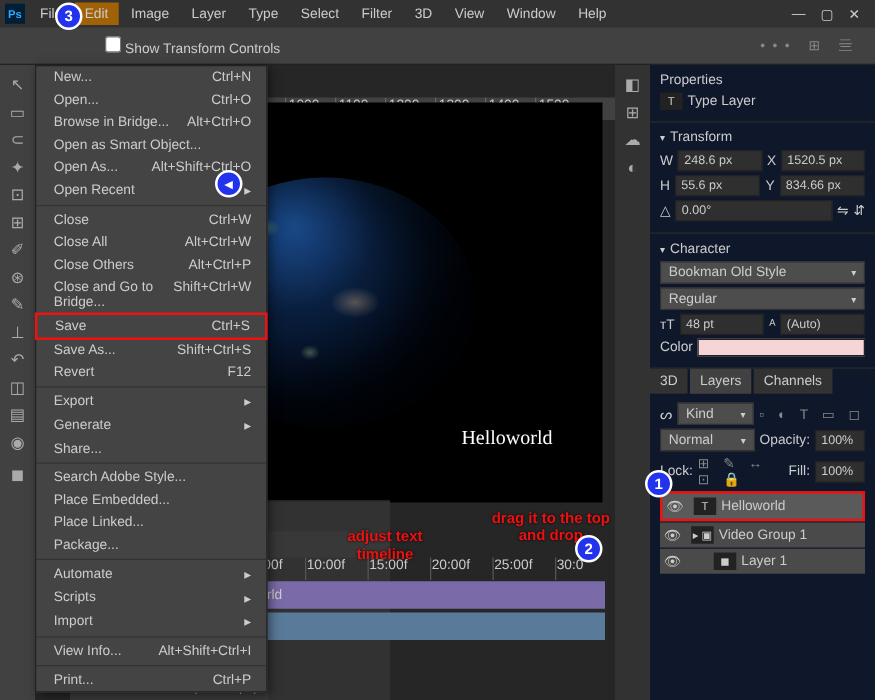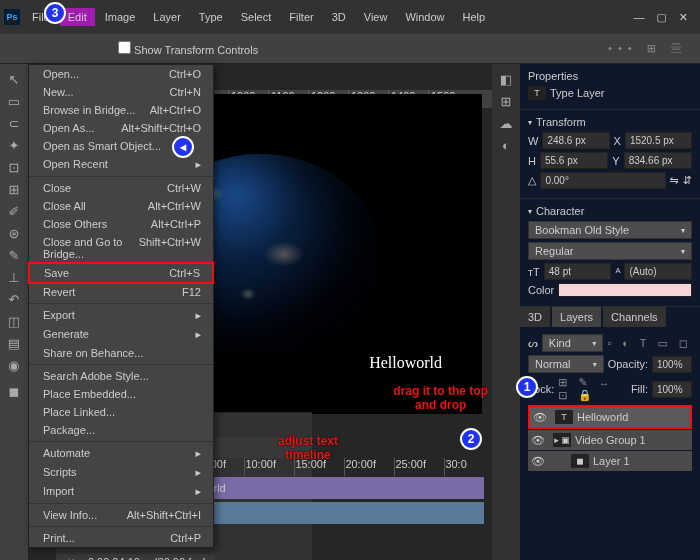--- a/index.html
+++ b/index.html
@@ -1,23 +1,23 @@
 <!DOCTYPE html>
 <html><head>
 <meta charset="utf-8">
 <style>
 *{margin:0;padding:0;box-sizing:border-box;font-family:Tahoma,Arial,sans-serif;font-size:11px;color:#ccc;user-select:none}
 body{background:#323232;width:700px;height:560px;overflow:hidden;position:relative}
-.topbar{height:34px;background:#323232;display:flex;align-items:center;padding:0 4px}
+.topbar{height:22px;background:#323232;display:flex;align-items:center;padding:0 4px}
 .ps-logo{width:16px;height:16px;background:#001e36;display:flex;align-items:center;justify-content:center;color:#31a8ff;font-weight:bold;font-size:9px;margin-right:4px}
 .menu{display:flex;gap:2px}
 .menu-item{padding:3px 8px;cursor:pointer}
-.menu-item.active{background:#a21caf}
+.menu-item.active{background:#a16207}
 .win-controls{margin-left:auto;display:flex;gap:12px;padding-right:8px;font-size:12px}
-.optbar{height:30px;background:#414141;border-bottom:1px solid #222;display:flex;align-items:center;padding-left:118px;gap:8px;font-size:10px}
+.optbar{height:30px;background:#414141;border-bottom:1px solid #222;display:flex;align-items:center;padding-left:84px;gap:8px;font-size:10px}
 .main-area{position:relative;height:calc(100% - 52px);display:flex}
 .tools{width:28px;background:#414141;display:flex;flex-direction:column;padding-top:4px}
 .tool{height:22px;display:flex;align-items:center;justify-content:center;color:#aaa;font-size:13px}
 .center{flex:1;position:relative;background:#262626}
 .tab{position:absolute;top:0;left:0;height:26px;background:#323232;padding:5px 12px;font-size:10px;color:#ccc;z-index:1}
 .canvas{position:absolute;top:30px;left:10px;right:10px;height:320px;background:#000;overflow:hidden}
 .globe{position:absolute;top:60px;left:50%;transform:translateX(-50%);width:240px;height:200px;border-radius:50%;background:radial-gradient(circle at 40% 20%,#1a4a8a 0%,#0a2040 30%,#020815 65%,#000 100%);box-shadow:inset -40px -20px 60px rgba(0,0,0,.8)}
 .globe::before{content:'';position:absolute;width:100%;height:100%;border-radius:50%;background:radial-gradient(ellipse 30px 20px at 30% 20%,#8b7 0%,transparent 40%),radial-gradient(ellipse 40px 25px at 60% 50%,#ca8 0%,transparent 50%),radial-gradient(ellipse 20px 15px at 45% 70%,#9b8 0%,transparent 40%);opacity:.4}
 .hello{position:absolute;top:260px;right:40px;font-family:"Bookman Old Style",serif;font-size:16px;color:#fff}
 .ruler{position:absolute;top:26px;left:0;right:0;height:18px;background:#414141;display:flex;font-size:8px;color:#888;overflow:hidden}
@@ -126,38 +126,38 @@
         <span>1400</span>
         <span>1500</span>
       </div>
     <div class="canvas">
       <div class="globe"></div>
       <div class="hello">Helloworld</div>
     </div>
 
     <div class="dropdown" id="fileMenu">
         <div class="dd-item">
+          <span>New...</span>
+          <span>Ctrl+N</span>
+        </div>
+        <div class="dd-item">
           <span>Open...</span>
           <span>Ctrl+O</span>
         </div>
         <div class="dd-item">
-          <span>New...</span>
-          <span>Ctrl+N</span>
-        </div>
-        <div class="dd-item">
           <span>Browse in Bridge...</span>
           <span>Alt+Ctrl+O</span>
         </div>
         <div class="dd-item">
+          <span>Open as Smart Object...</span>
+          <span></span>
+        </div>
+        <div class="dd-item">
           <span>Open As...</span>
           <span>Alt+Shift+Ctrl+O</span>
-        </div>
-        <div class="dd-item">
-          <span>Open as Smart Object...</span>
-          <span></span>
         </div>
         <div class="dd-item">
           <span>Open Recent</span>
           <span>▸</span>
         </div>
         <div class="dd-sep"></div>
         <div class="dd-item">
           <span>Close</span>
           <span>Ctrl+W</span>
         </div>
@@ -171,34 +171,38 @@
         </div>
         <div class="dd-item">
           <span>Close and Go to Bridge...</span>
           <span>Shift+Ctrl+W</span>
         </div>
         <div class="dd-item red">
           <span>Save</span>
           <span>Ctrl+S</span>
         </div>
         <div class="dd-item">
+          <span>Save As...</span>
+          <span>Shift+Ctrl+S</span>
+        </div>
+        <div class="dd-item">
           <span>Revert</span>
           <span>F12</span>
         </div>
         <div class="dd-sep"></div>
         <div class="dd-item">
           <span>Export</span>
           <span>▸</span>
         </div>
         <div class="dd-item">
           <span>Generate</span>
           <span>▸</span>
         </div>
         <div class="dd-item">
-          <span>Share on Behance...</span>
+          <span>Share...</span>
           <span></span>
         </div>
         <div class="dd-sep"></div>
         <div class="dd-item">
           <span>Search Adobe Style...</span>
           <span></span>
         </div>
         <div class="dd-item">
           <span>Place Embedded...</span>
           <span></span>
@@ -229,21 +233,21 @@
           <span>View Info...</span>
           <span>Alt+Shift+Ctrl+I</span>
         </div>
         <div class="dd-sep"></div>
         <div class="dd-item">
           <span>Print...</span>
           <span>Ctrl+P</span>
         </div>
       </div>
 
-    <div class="annot" style="top:320px;right:4px;white-space:pre">drag it to the top
+    <div class="annot" style="top:355px;right:4px;white-space:pre">drag it to the top
 and drop</div>
     <div class="annot" style="top:370px;left:250px;white-space:pre">adjust text
 timeline</div>
 
     <div class="timeline">
       <div class="tl-tabs">
           <span class="ptab active">Timeline</span>
         </div>
       <div class="tl-ctrl">
         <span>⏮</span>

